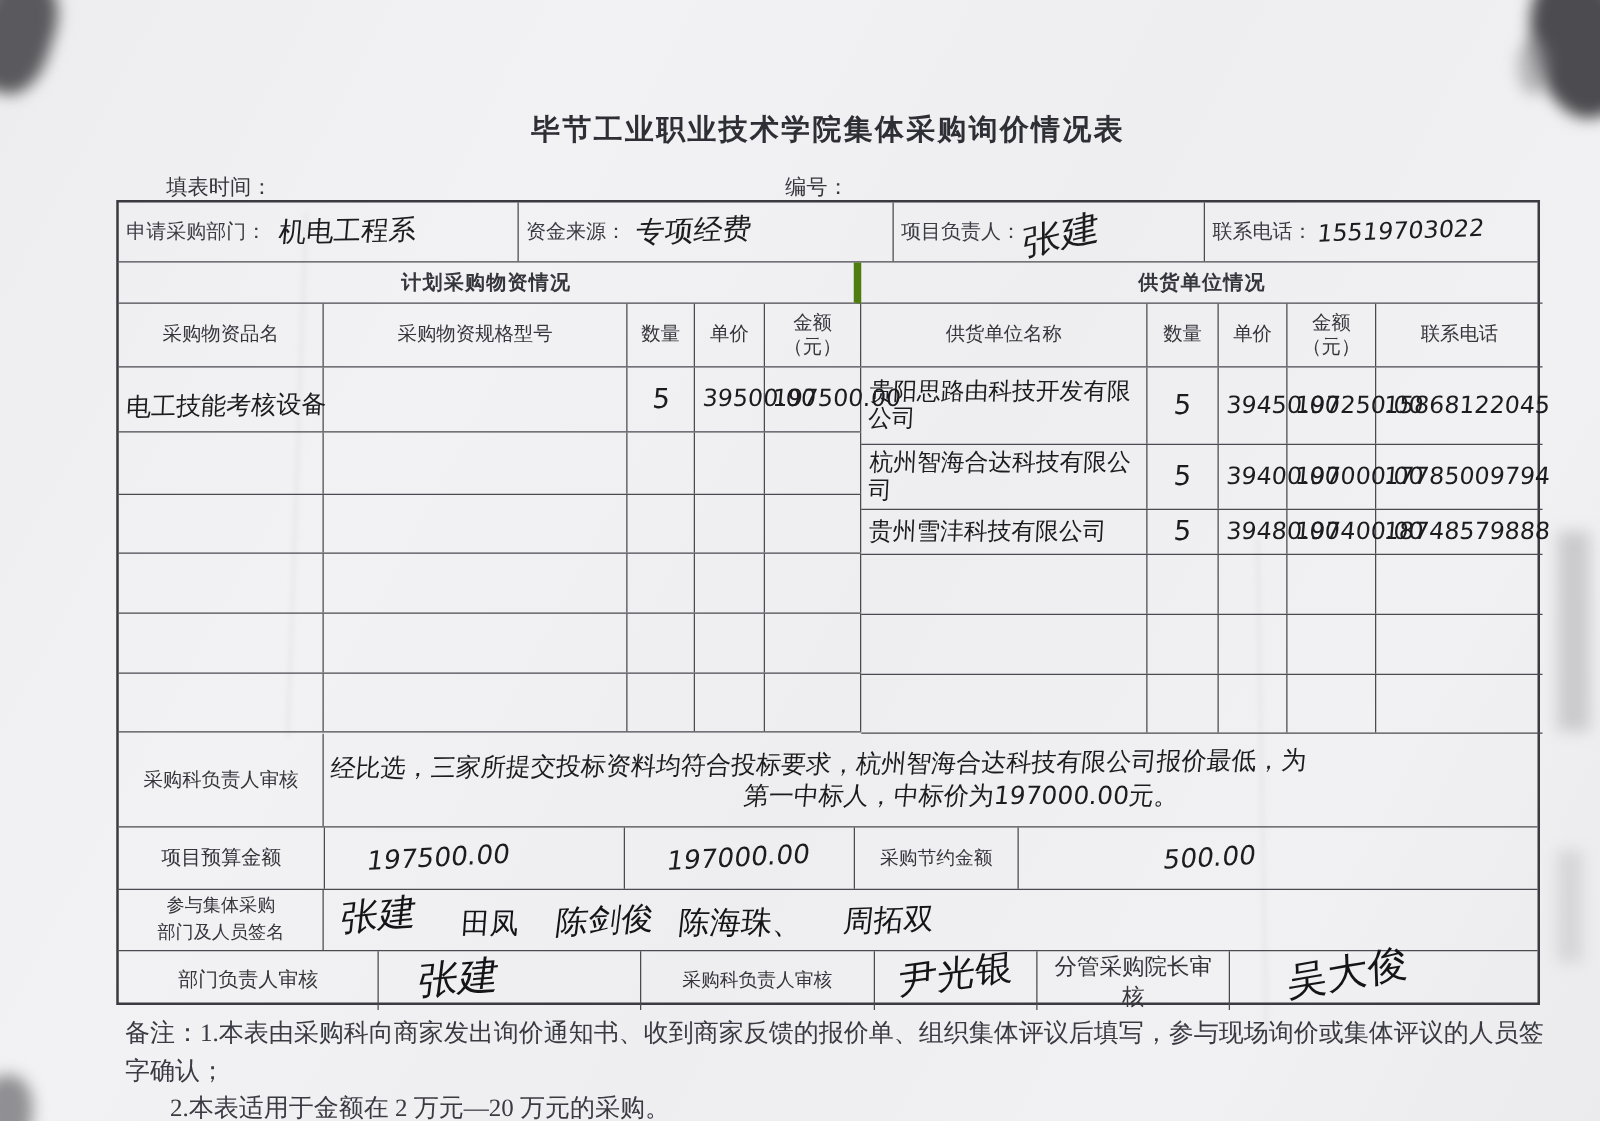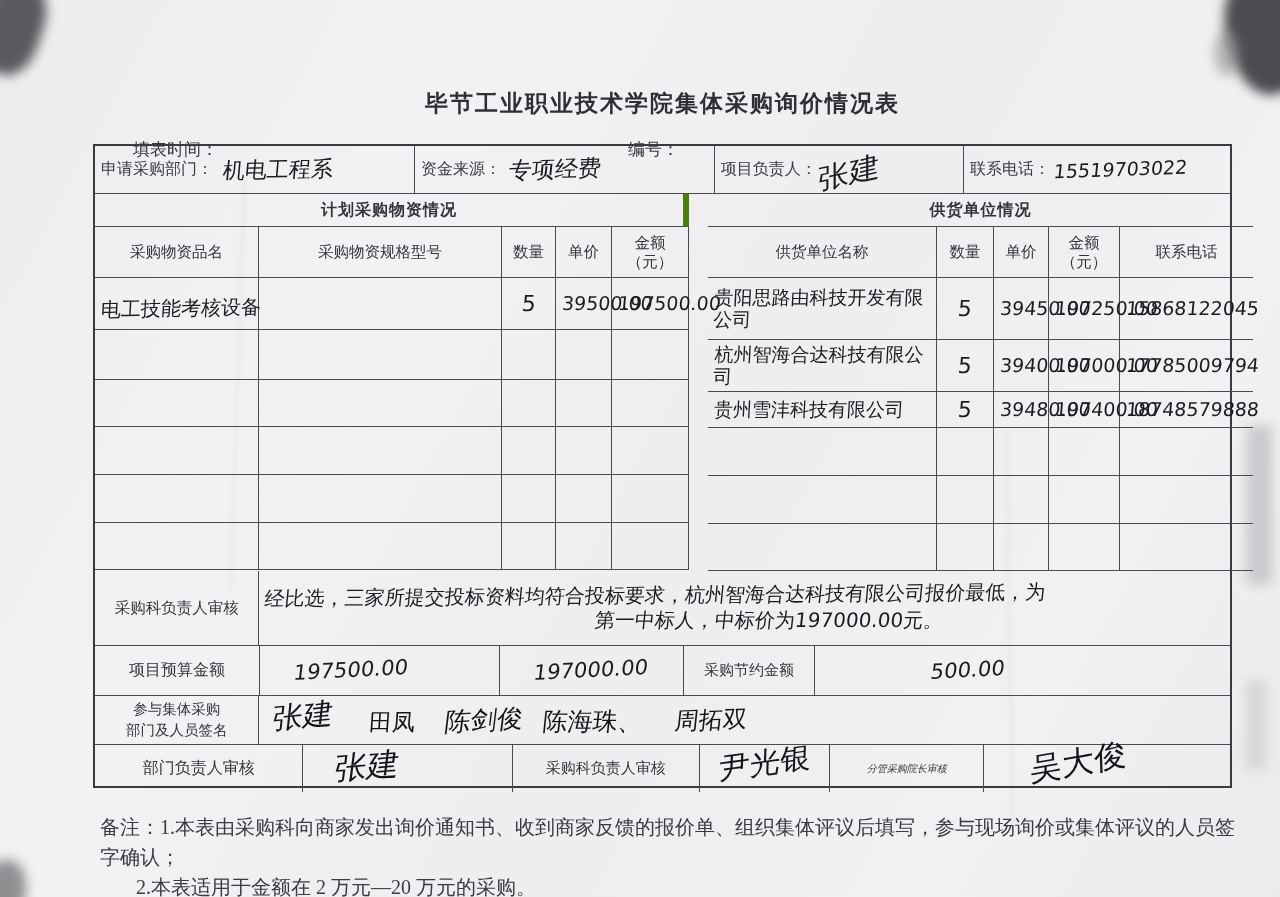--- a/index.html
+++ b/index.html
@@ -28,59 +28,59 @@
   .crease2 { left:1008px; top:430px; width:3px; height:400px; transform:rotate(-1deg); }
 
   .title {
     position:absolute; left:93px; top:88px; width:1139px;
     text-align:center; font-size:23px; font-weight:bold; letter-spacing:2px; color:#2e2e35;
   }
   .meta-line { position:absolute; left:100px; top:138px; width:1132px; font-size:17px;margin-left:33px; }
   .no-label { position:absolute; left:495px; top:0; }
 
   .form {
-    position:absolute; left:93px; top:144px; width:1139px; height:644px;
+    position:absolute; left:93px; top:160px; width:1139px; height:644px;
     border:2px solid #3a3a40;
     font-size:16px;
   }
   .row { display:flex; border-bottom:1px solid #4a4a50; }
   .cell { border-right:1px solid #4a4a50; display:flex; align-items:center; padding:2px 6px; overflow:visible; }
   .cell:last-child { border-right:none; }
   .center { justify-content:center; text-align:center; }
   .label-text { color:#3b3b43; }
 
   
   .row-info { height:48px; }
   .c-dept { width:321px; } .c-fund { width:301px; } .c-lead { width:250px; } .c-phone { width:267px; }
 
   
   .body-wrap { display:flex; }
   .half-left { width:594px; }
-  .half-right { width:545px;margin-left:19px; }
+  .half-right { width:545px; }
   .sec-title { height:33px; border-bottom:1px solid #4a4a50; display:flex; align-items:center; justify-content:center; font-weight:bold; letter-spacing:1px; }
   .half-left .sec-title { border-right:6px solid #4d7c0f; }
   .hrow { display:flex; border-bottom:1px solid #4a4a50; }
   .hd { height:50px; font-size:15.5px; white-space:pre-line; line-height:1.25; }
   
   .lc1{width:164px;} .lc2{width:243px;} .lc3{width:54px;} .lc4{width:56px;} .lc5{width:77px; border-right:1px solid #4a4a50;}
   
   .rc1{width:229px;} .rc2{width:57px;} .rc3{width:55px;} .rc4{width:71px;} .rc5{width:133px; border-right:none;}
   .half-left .cell:last-child { border-right:1px solid #4a4a50; }
 
   
   .row-eval { height:75px; }
   .c-eval-label { width:165px; font-size:15.5px; }
   .c-eval-text { width:974px; flex-direction:column; align-items:flex-start; justify-content:center; border-right:none; }
   .row-amt { height:50px; font-size:16px; }
   .ca1{width:165px;} .ca2{width:240px;} .ca3{width:145px;} .ca4{width:184px;} .ca5{width:131px; font-size:15px;} .ca6{width:274px;}
   .row-part { height:49px; }
   .c-part-label { width:165px; font-size:14.5px; white-space:pre-line; line-height:1.45; }
   .c-part-sigs { width:974px; border-right:none; gap:6px; }
   .row-appr { height:47px; border-bottom:none; }
-  .cb1{width:209px;} .cb2{width:210px;} .cb3{width:188px; font-size:15px;} .cb4{width:131px;} .cb5{width:154px; font-size:10px;font-style:italic;} .cb6{width:247px;}
+  .cb1{width:209px;} .cb2{width:210px;} .cb3{width:188px; font-size:15px;} .cb4{width:131px;} .cb5{width:154px; font-size:18px;} .cb6{width:247px;}
 
   
   .hw {
     font-family:"DejaVu Sans",sans-serif;
     color:#1b1b20;
     transform:skewX(-5deg);
     white-space:nowrap;
     line-height:1.05;
   }
   .hw-dept { font-size:22px; margin-left:10px; transform:skewX(-6deg) rotate(-1deg); }

